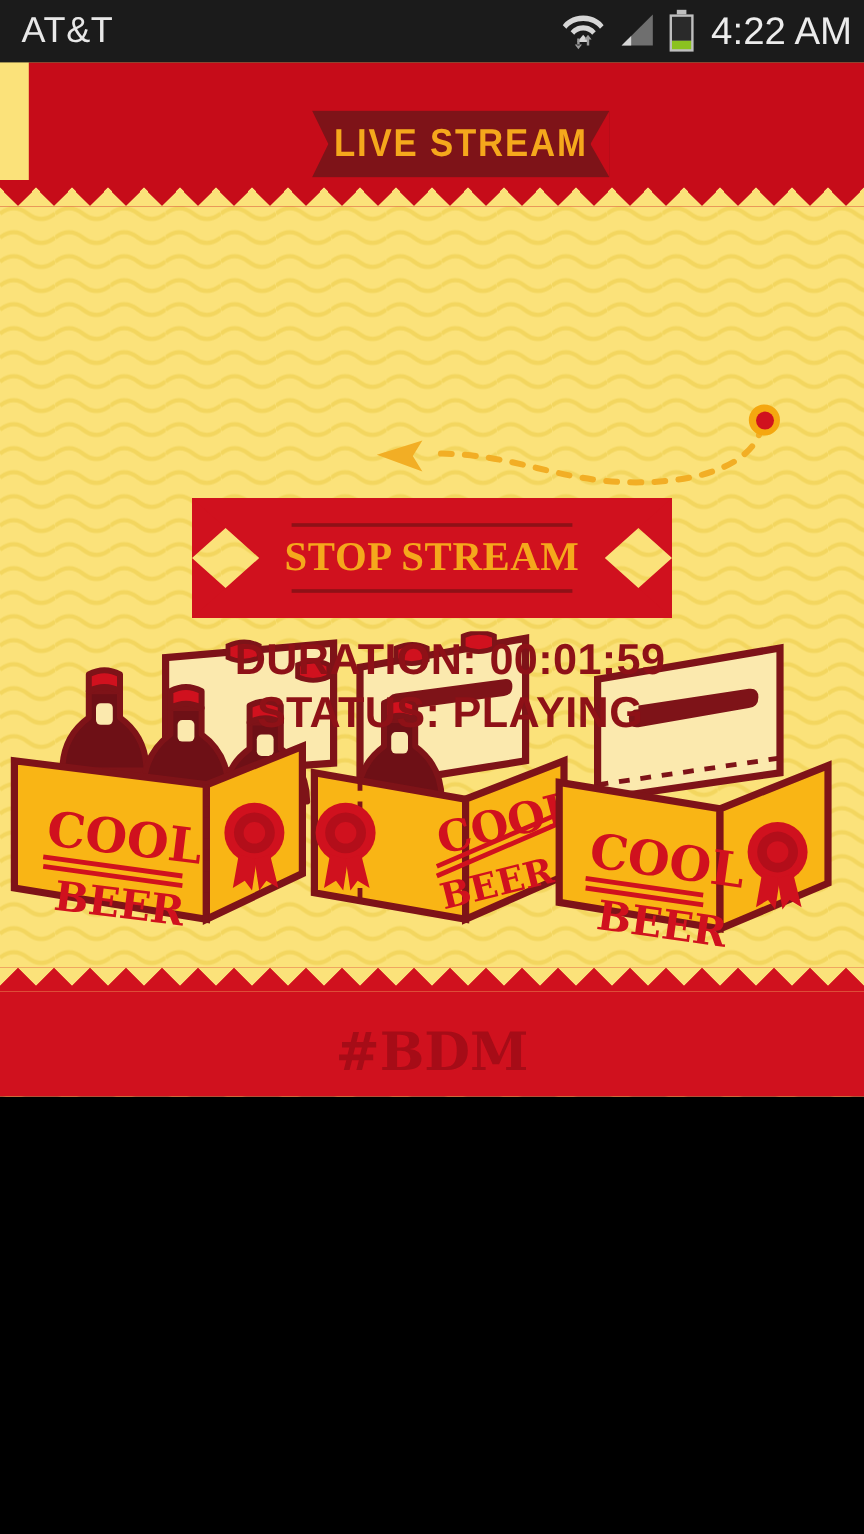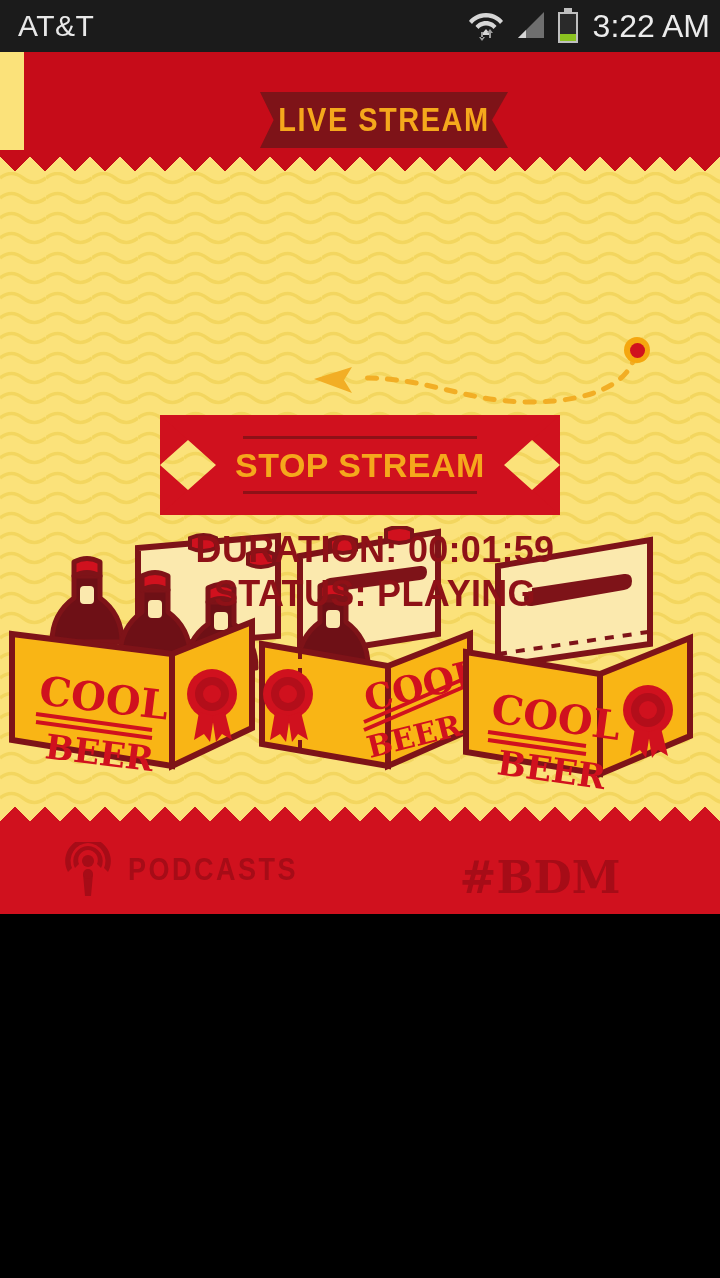--- a/index.html
+++ b/index.html
@@ -198,20 +198,21 @@
     clip-path: polygon(0 0, 100% 0, 86% 50%, 100% 100%, 0 100%, 14% 50%);
   }
   #stop-stream-inner {
     position: absolute;
     inset: 0;
     display: flex;
     flex-direction: column;
     align-items: center;
     justify-content: center;
     gap: 6px;
+    font-family: Liberation Serif, serif;
   }
   .rule {
     width: 234px;
     height: 3px;
     background: #8E1117;
   }
   #stop-stream-label {
     color: #F5A81C;
     font-size: 34px;
     font-weight: bold;
@@ -326,21 +327,21 @@
         <path d="M31 3 L31 29 L5 29 Z" fill="#6F6F6F"></path>
         <path d="M13 21 l0 8 l-8 0 Z" fill="#D6D6D6"></path>
       </svg>
 
       <svg width="24" height="36" viewBox="0 0 24 36">
         <rect x="8" y="0" width="8" height="4" fill="#BFBFBF"></rect>
         <rect x="2" y="4" width="20" height="31" fill="#BFBFBF"></rect>
         <rect x="4" y="6" width="16" height="20" fill="#2A2A2A"></rect>
         <rect x="4" y="26" width="16" height="7" fill="#8BC220"></rect>
       </svg>
-      <span id="clock">3:22 AM</span>
+      <span id="clock">4:22 AM</span>
     </div>
   </div>
 
   <div id="header">
     <div id="live-ribbon">
       <span id="live-ribbon-label">LIVE STREAM</span>
     </div>
   </div>
   <div id="header-zig"></div>
 
@@ -459,30 +460,20 @@
       <g transform="translate(648,184)">
           <use href="#rosette"></use>
         </g>
     </g>
   </svg>
 
   <div id="nav-zig"></div>
   <div id="bottom-nav">
     <div id="nav-items">
 
-      <div class="nav-item">
-        <svg width="52" height="56" viewBox="0 0 52 56">
-          <circle cx="26" cy="19" r="6" fill="#A60C17"></circle>
-          <path d="M26 4 a15 15 0 0 1 13 22 l-4 -4 a10 10 0 0 0 -9 -14 a10 10 0 0 0 -9 14 l-4 4 A15 15 0 0 1 26 4 Z" fill="#A60C17"></path>
-          <path d="M26 -4 a23 23 0 0 1 20 34 l-4 -4 A18 18 0 0 0 26 1 A18 18 0 0 0 10 26 l-4 4 A23 23 0 0 1 26 -4 Z" fill="#A60C17"></path>
-          <path d="M21 32 h10 l-2 22 h-6 z" fill="#A60C17"></path>
-          <circle cx="26" cy="32" r="5" fill="#A60C17"></circle>
-        </svg>
-        <span class="nav-label inactive">PODCASTS</span>
-      </div>
 
       <div class="nav-item">
         <span id="brand-label">#BDM</span>
       </div>
 
 
     </div>
   </div>
 
 </div>

